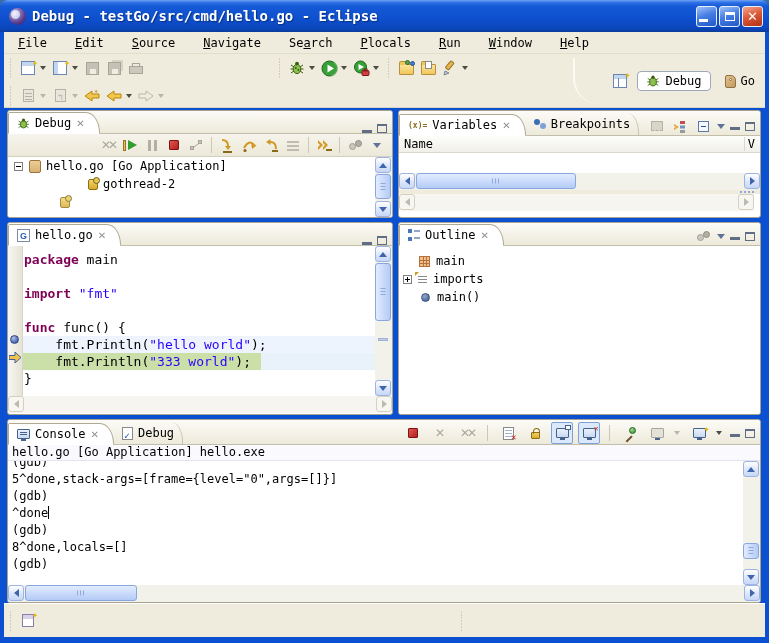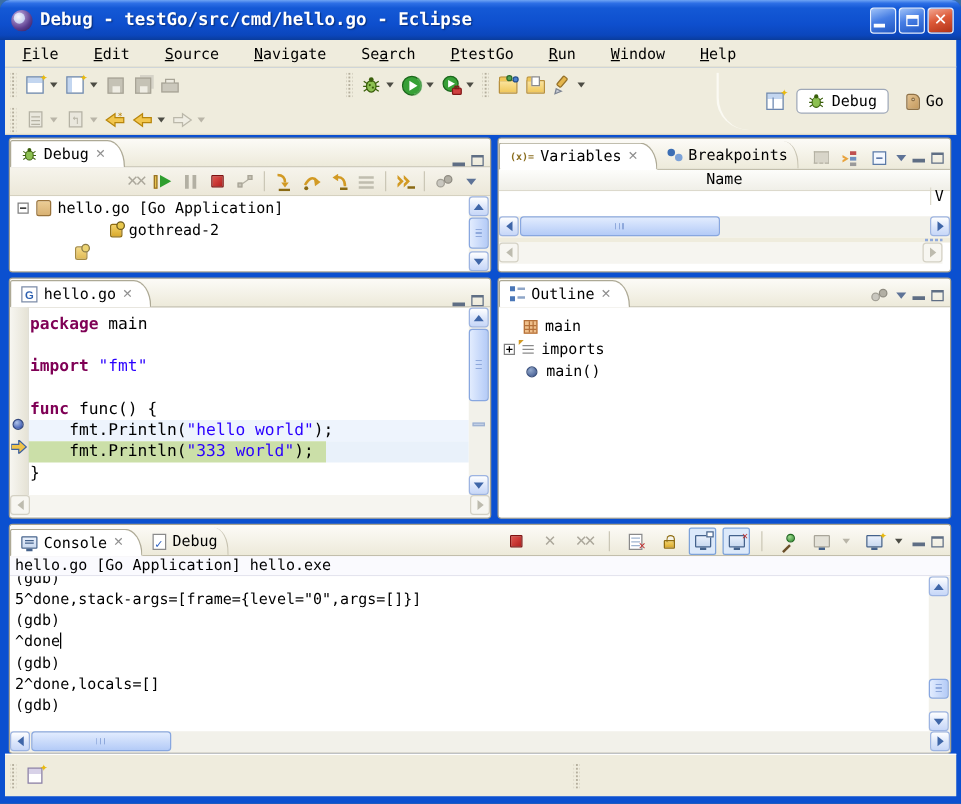--- a/index.html
+++ b/index.html
@@ -118,21 +118,21 @@
         </span>
     </span>
   </div>
 
   <div id="menubar">
     <span class="mitem"><span></span><u>F</u><span>ile</span></span>
     <span class="mitem"><span></span><u>E</u><span>dit</span></span>
     <span class="mitem"><span></span><u>S</u><span>ource</span></span>
     <span class="mitem"><span></span><u>N</u><span>avigate</span></span>
     <span class="mitem"><span>Se</span><u>a</u><span>rch</span></span>
-    <span class="mitem"><span></span><u>P</u><span>testGo</span></span>
+    <span class="mitem"><span></span><u>P</u><span>locals</span></span>
     <span class="mitem"><span></span><u>R</u><span>un</span></span>
     <span class="mitem"><span></span><u>W</u><span>indow</span></span>
     <span class="mitem"><span></span><u>H</u><span>elp</span></span>
   </div>
 
   <div id="toolbar">
     <div class="trow" style="top:0;">
       <span class="handle"></span>
       <span class="tbtn">
         <span class="ic" style="width:14px;height:14px;border:1px solid #6B86B0;background:linear-gradient(180deg,#C3D6F0 0 4px,#fff 4px);">
@@ -429,21 +429,21 @@
         <span class="tbtn" style="width:18px;height:18px;">
           <span class="ic" style="width:11px;height:11px;border:1px solid #5B7AA6;background:#F4F8FF;">
               <span style="position:absolute;left:2px;top:4px;width:5px;height:1px;background:#2C4F8C;"></span>
             </span>
         </span>
         <span class="vmenu"></span>
         <span class="vmin"></span>
         <span class="vmax"></span>
       </span>
     </div>
-    <div style="height:17px;background:linear-gradient(180deg,#FDFDFB,#F0EFE8);border-bottom:1px solid #DCD9CC;display:flex;align-items:center;padding:0 5px;flex-direction:column;">
+    <div style="height:17px;background:linear-gradient(180deg,#FDFDFB,#F0EFE8);border-bottom:1px solid #DCD9CC;display:flex;align-items:center;padding:0 5px;">
       <span>Name</span>
       <span style="margin-left:auto;border-left:1px solid #DCD9CC;padding-left:3px;">V</span>
     </div>
     <div style="height:20px;background:#fff;"></div>
     <div class="sb" style="left:0;top:62px;width:361px;height:17px;">
       <span class="sbtn" style="left:0;top:0;">
           <span class="tri l"></span>
         </span>
       <span class="sthumb" style="left:17px;top:0;width:160px;height:16px;"></span>
       <span class="sbtn" style="right:0;top:0;">
@@ -631,21 +631,21 @@
     <div style="height:16px;background:#FAFAFE;border-bottom:1px solid #E4E4EE;display:flex;align-items:center;">
       <span class="conline" style="height:auto;">hello.go [Go Application] hello.exe</span>
     </div>
     <div style="position:relative;height:124px;overflow:hidden;background:#fff;">
       <div style="margin-top:-7px;margin-right:17px;">
         <div class="conline">(gdb)</div>
         <div class="conline">5^done,stack-args=[frame={level="0",args=[]}]</div>
         <div class="conline">(gdb)</div>
         <div class="conline"><span>^done</span><span class="caret"></span></div>
         <div class="conline">(gdb)</div>
-        <div class="conline">2^done,locals=[]</div>
+        <div class="conline">8^done,locals=[]</div>
         <div class="conline">(gdb)</div>
       </div>
       <div class="sb" style="right:0;top:0;width:17px;height:124px;">
         <span class="sbtn" style="left:0;top:0;">
             <span class="tri u"></span>
           </span>
         <span class="sthumb v" style="left:0;top:82px;width:16px;height:16px;"></span>
         <span class="sbtn" style="left:0;bottom:0;">
             <span class="tri d2"></span>
           </span>

